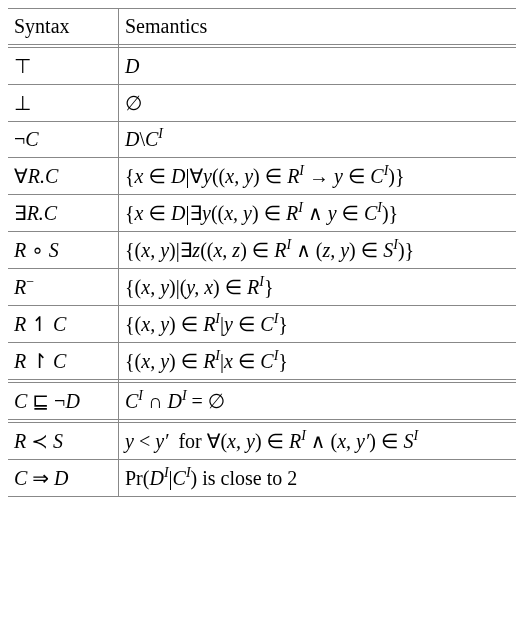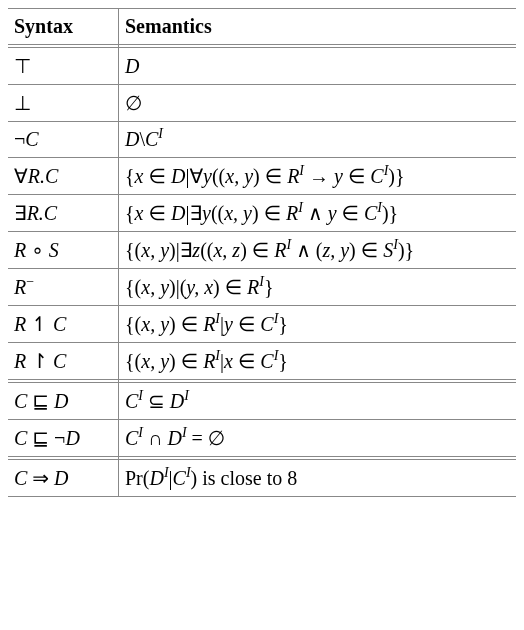--- a/index.html
+++ b/index.html
@@ -17,21 +17,20 @@
     th, td {
       text-align: left;
       padding: 6px 8px 6px 6px;
       font-weight: normal;
       vertical-align: middle;
       border-bottom: 1px solid #888;
     }
     thead th {
       border-top: 1px solid #888;
       border-bottom: none;
-      font-weight: bold;
     }
     thead tr.header-sep th {
       padding: 0;
       border-top: 1px solid #888;
       border-bottom: 1px solid #888;
       height: 2px;
       line-height: 0;
     }
     tbody tr.section-sep td {
       padding: 0;
@@ -109,29 +108,29 @@
       </tr>
       <tr>
         <td class="syntax">R <span class="up">↾</span> C</td>
         <td class="semantics"><span class="up">{(</span>x, y<span class="up">)</span> <span class="up">∈</span> R<sup class="supI">I</sup><span class="up">|</span>x <span class="up">∈</span> C<sup class="supI">I</sup><span class="up">}</span></td>
       </tr>
       <tr class="section-sep">
         <td class="syntax"></td>
         <td></td>
       </tr>
       <tr>
-        <td class="syntax">C <span class="up">⊑</span> D</td>
-        <td class="semantics">C<sup class="supI">I</sup> <span class="up">⊆</span> D<sup class="supI">I</sup></td>
-      </tr>
-      <tr>
         <td class="syntax">C <span class="up">⊑</span> <span class="up">¬</span>D</td>
         <td class="semantics">C<sup class="supI">I</sup> <span class="up">∩</span> D<sup class="supI">I</sup> <span class="up">= ∅</span></td>
       </tr>
       <tr class="section-sep">
         <td class="syntax"></td>
         <td></td>
       </tr>
       <tr>
+        <td class="syntax">R <span class="up">≺</span> S</td>
+        <td class="semantics">y <span class="up">&lt;</span> y′&nbsp; <span class="up">for</span> <span class="up">∀(</span>x, y<span class="up">)</span> <span class="up">∈</span> R<sup class="supI">I</sup> <span class="up">∧</span> <span class="up">(</span>x, y′<span class="up">)</span> <span class="up">∈</span> S<sup class="supI">I</sup></td>
+      </tr>
+      <tr>
         <td class="syntax">C <span class="up">⇒</span> D</td>
-        <td class="semantics"><span class="up">Pr(</span>D<sup class="supI">I</sup><span class="up">|</span>C<sup class="supI">I</sup><span class="up">)</span> <span class="up">is close to 8</span></td>
+        <td class="semantics"><span class="up">Pr(</span>D<sup class="supI">I</sup><span class="up">|</span>C<sup class="supI">I</sup><span class="up">)</span> <span class="up">is close to 2</span></td>
       </tr>
     </tbody>
 </table>
 
 </body></html>

